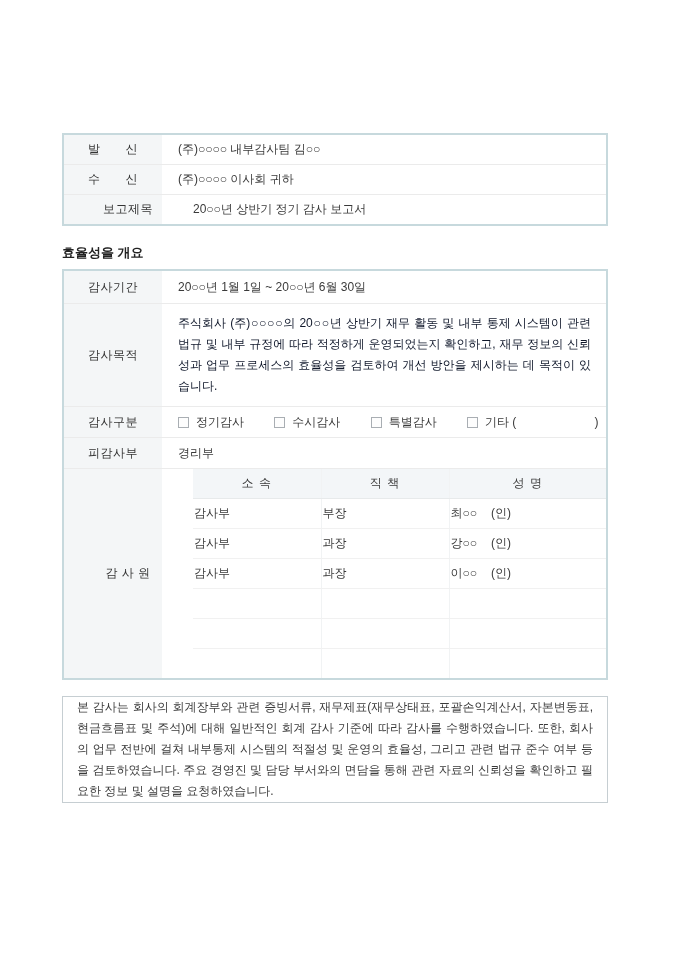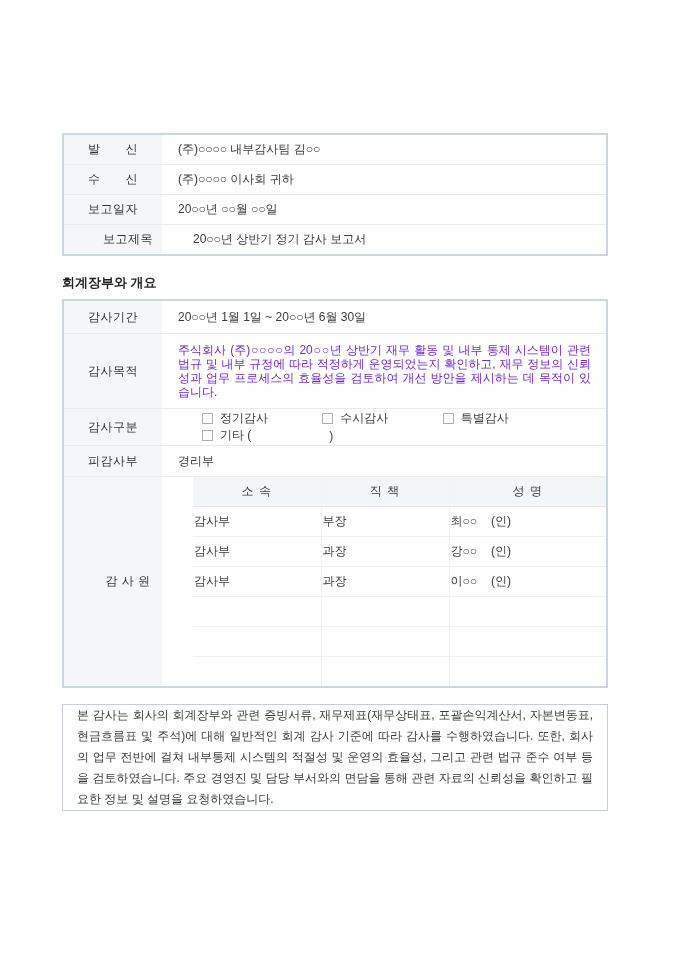--- a/index.html
+++ b/index.html
@@ -32,25 +32,25 @@
   .tbl-head td { height:27px; }
 
   .section-title {
     font-size:13px; font-weight:bold; color:#222222;
     margin:18px 0 7px 0;
   }
 
   .tbl-overview td.row-period { height:30px; }
   .tbl-overview td.row-short { height:28px; }
   td.purpose-val {
-    padding:9px 15px 9px 16px; line-height:14px;
-    text-align:justify; color:#6d28d9;
-  }
-
-  .check-item { display:inline-flex; align-items:center; margin-right:27px;margin-left:24px; }
+    padding:9px 15px 9px 16px; line-height:21px;
+    text-align:justify; color:#0f172a;
+  }
+
+  .check-item { display:inline-flex; align-items:center; margin-right:27px; }
   .cb {
     width:9px; height:9px; border:1px solid #a9aeb3; background:#fdfdfd;
     display:inline-block; margin-right:7px;
   }
   .other-gap { display:inline-block; width:78px; }
 
   td.auditors-cell { padding:0; }
   table.nested { width:100%; border-collapse:collapse; table-layout:fixed; }
   table.nested th, table.nested td {
     height:27px; font-size:12px; font-weight:normal; 
@@ -84,31 +84,27 @@
     <tbody>
       <tr>
         <td class="lbl">발　　신</td>
         <td class="val">(주)○○○○ 내부감사팀 김○○</td>
       </tr>
       <tr>
         <td class="lbl">수　　신</td>
         <td class="val">(주)○○○○ 이사회 귀하</td>
       </tr>
       <tr>
-        <td class="lbl">보고일자</td>
-        <td class="val">20○○년 ○○월 ○○일</td>
-      </tr>
-      <tr>
         <td class="lbl">보고제목</td>
         <td class="val">20○○년 상반기 정기 감사 보고서</td>
       </tr>
     </tbody>
   </table>
 
-  <h2 class="section-title">회계장부와 개요</h2>
+  <h2 class="section-title">효율성을 개요</h2>
 
   <table class="doc-table tbl-overview">
     <tbody>
       <tr>
         <td class="lbl row-period">감사기간</td>
         <td class="val">20○○년 1월 1일 ~ 20○○년 6월 30일</td>
       </tr>
       <tr>
         <td class="lbl">감사목적</td>
         <td class="purpose-val">주식회사 (주)○○○○의 20○○년 상반기 재무 활동 및 내부 통제 시스템이 관련 법규 및 내부 규정에 따라 적정하게 운영되었는지 확인하고, 재무 정보의 신뢰성과 업무 프로세스의 효율성을 검토하여 개선 방안을 제시하는 데 목적이 있습니다.</td>

